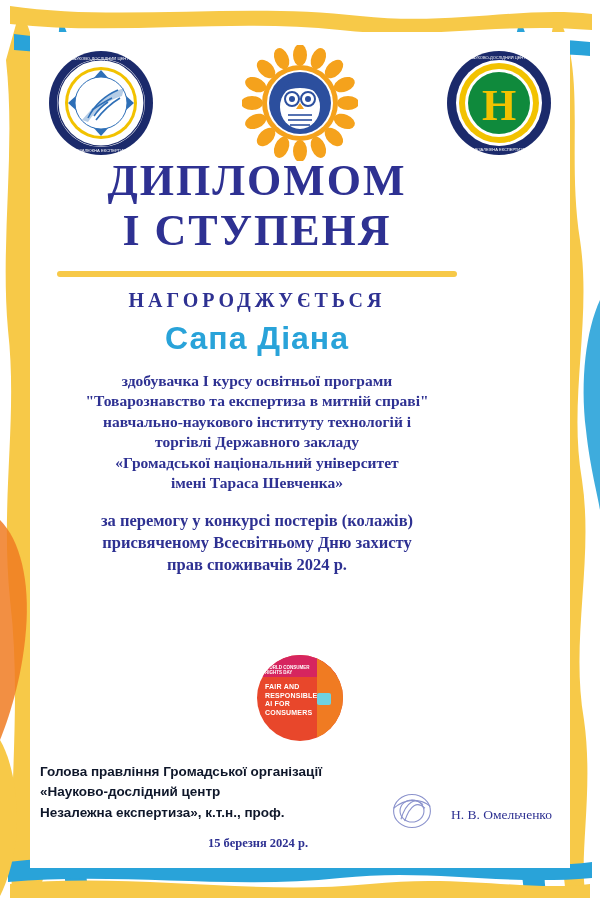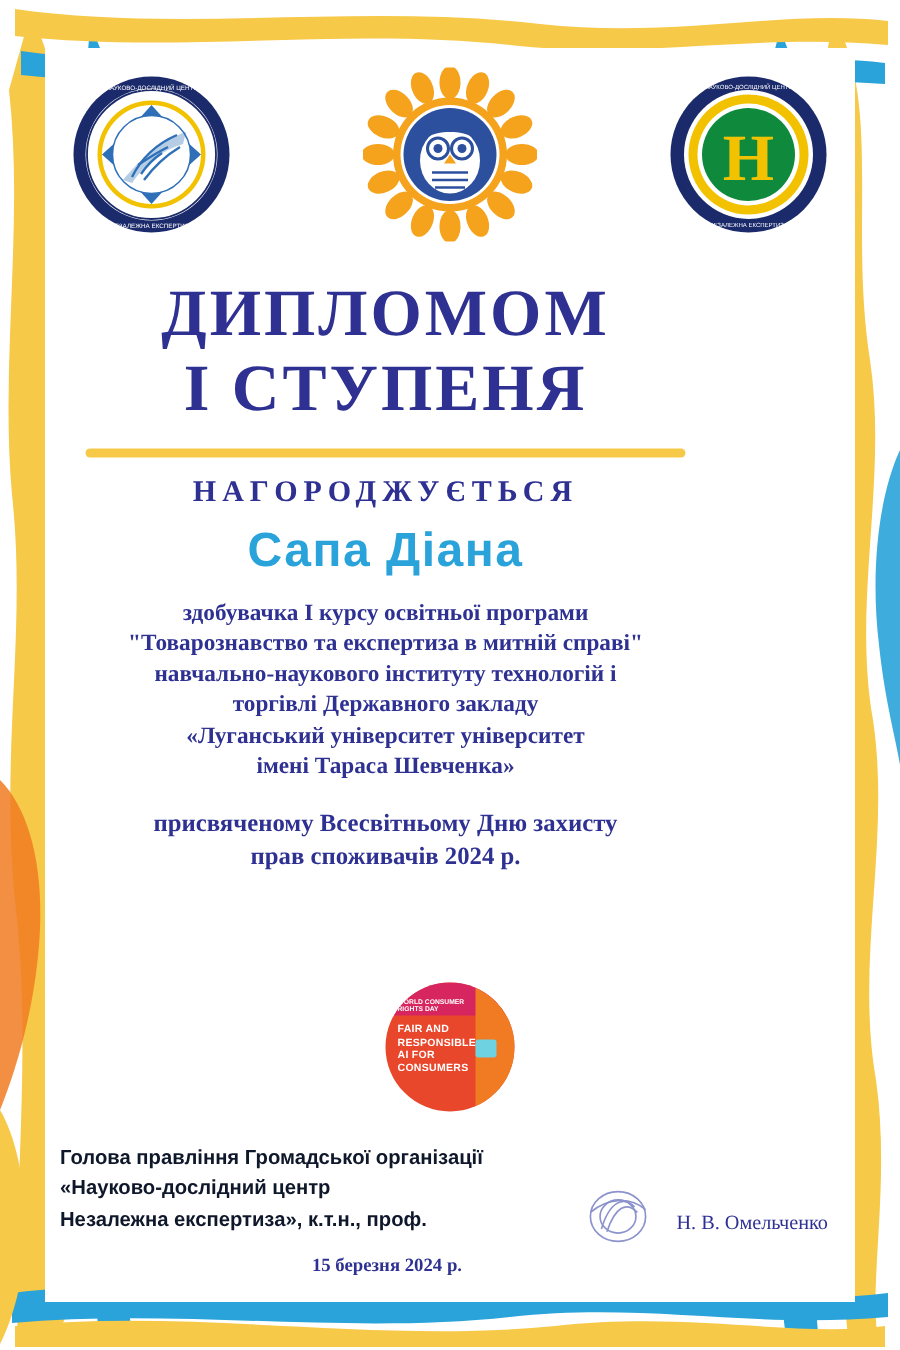--- a/index.html
+++ b/index.html
@@ -45,21 +45,21 @@
   
   .emblem-left { width: 106px; height: 106px; }
   
   .emblem-center { width: 116px; height: 116px; }
   
   .emblem-right { width: 106px; height: 106px; }
 
   
   .content {
     position: absolute;
-    left: 30px; top: 186px;
+    left: 30px; top: 158px;
     width: 454px;
     z-index: 10;
     text-align: center;
     color: #2e3192;
   }
   .title-line1 {
     font-family: "Liberation Serif", serif;
     font-weight: bold;
     font-size: 44px;
     letter-spacing: 2px;
@@ -342,25 +342,26 @@
 
     <div class="awarded">НАГОРОДЖУЄТЬСЯ</div>
 
     <div class="recipient">Сапа Діана</div>
 
     <div class="block-blue">
       <div>здобувачка І курсу освітньої програми</div>
       <div>"Товарознавство та експертиза в митній справі"</div>
       <div>навчально-наукового інституту технологій і</div>
       <div>торгівлі Державного закладу</div>
-      <div>«Луганський університет університет</div>
+      <div>«Громадської національний університет</div>
       <div>імені Тараса Шевченка»</div>
     </div>
 
     <div class="block-blue2">
+      <div>за перемогу у конкурсі постерів (колажів)</div>
       <div>присвяченому Всесвітньому Дню захисту</div>
       <div>прав споживачів 2024 р.</div>
     </div>
 
   </div>
 
   <div class="badge-wrap">
     <div class="badge">
       <div class="b-top"></div>
       <div class="b-right"></div>

